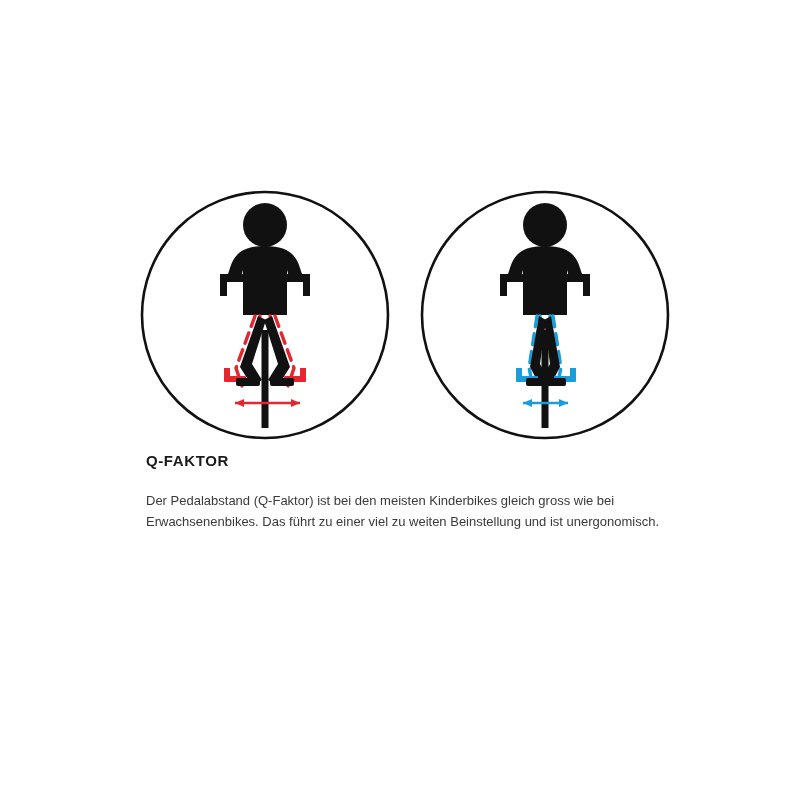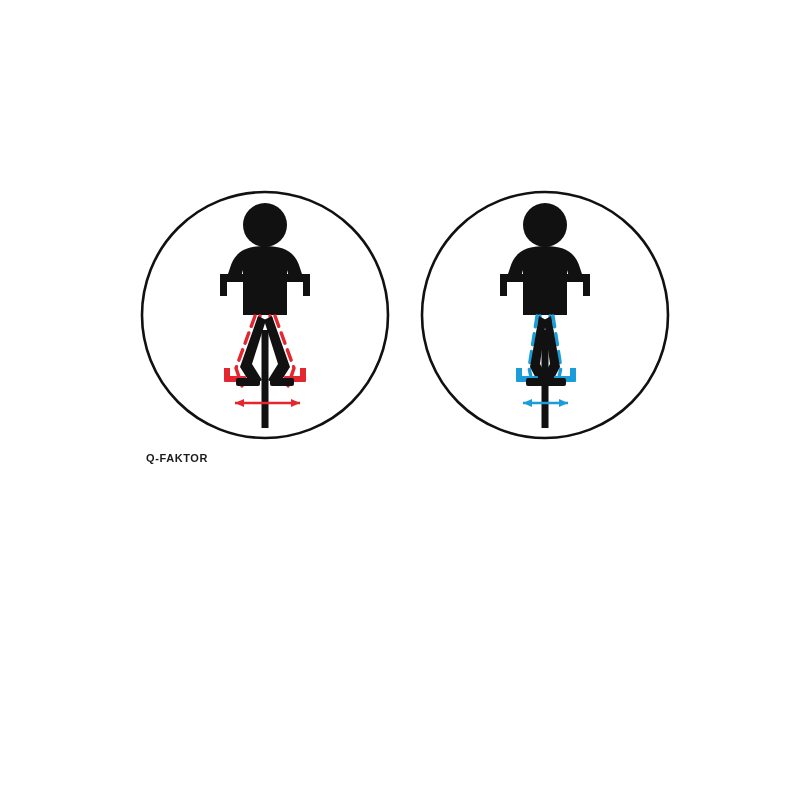--- a/index.html
+++ b/index.html
@@ -33,21 +33,21 @@
     display: block;
   }
   
   .textblock {
     position: absolute;
     left: 146px;
     top: 452px;
     width: 530px;
   }
   .heading {
-    font-size: 11px;
+    font-size: 15px;
     font-weight: bold;
     letter-spacing: 0.6px;
     color: #1a1a1a;
     margin: 0 0 22px 0;
   }
   .para {
     font-size: 13px;
     line-height: 20.5px;
     color: #3a3a3a;
     margin: 0 0 20px 0;
@@ -158,15 +158,16 @@
           <line x1="383" y1="213" x2="428" y2="213"></line>
           <polygon points="383,213 392,209 392,217" stroke="none"></polygon>
           <polygon points="428,213 419,209 419,217" stroke="none"></polygon>
         </g>
       </g>
     </svg>
   </div>
 
   <div class="textblock">
     <h2 class="heading">Q-FAKTOR</h2>
+    <p class="para">Der Pedalabstand (Q-Faktor) ist bei den meisten Kinderbikes gleich gross wie bei Erwachsenenbikes. Das führt zu einer viel zu weiten Beinstellung und ist unergonomisch.</p>
   </div>
 
 </div>
 
 </body></html>

